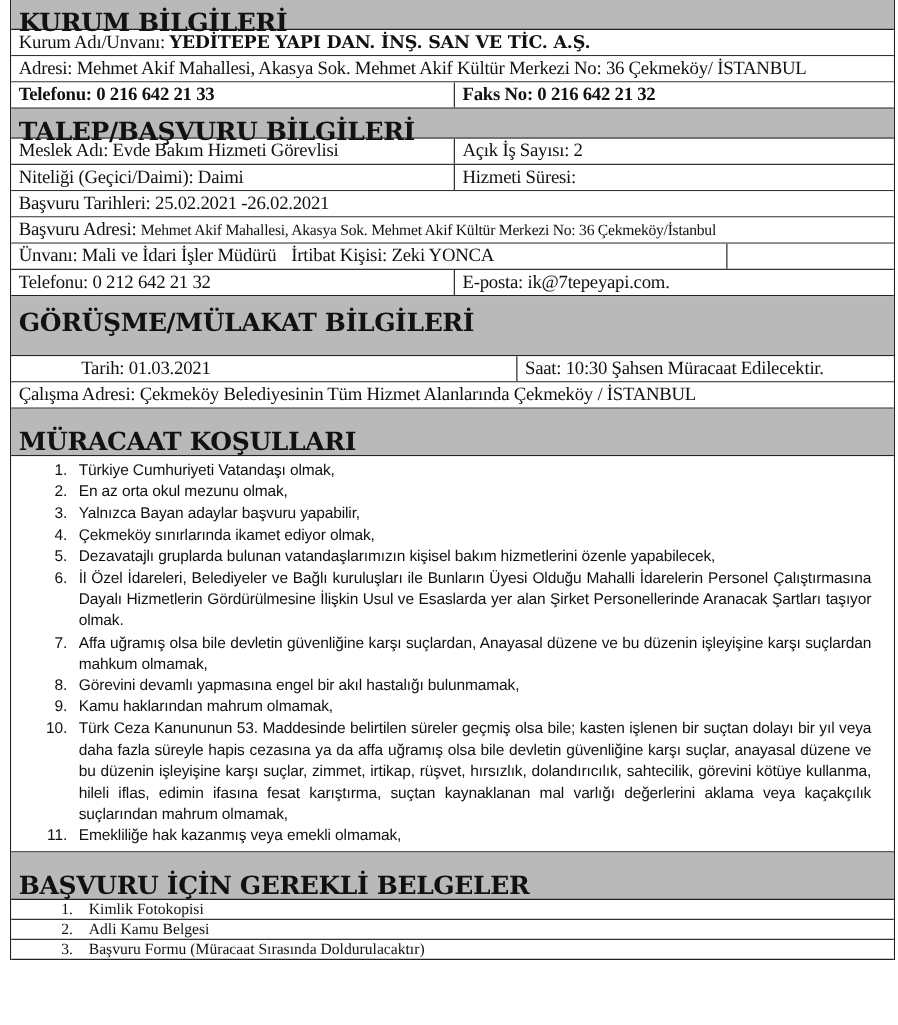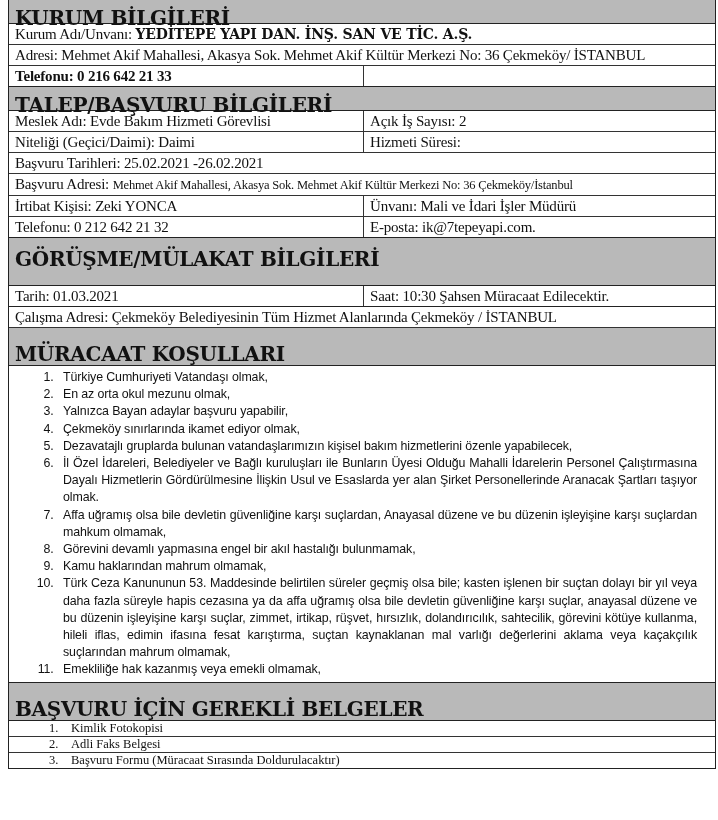--- a/index.html
+++ b/index.html
@@ -52,50 +52,51 @@
   <div class="row">
     <div class="cell full">
       <span>Kurum Adı/Unvanı: </span><span class="bold">YEDİTEPE YAPI DAN. İNŞ. SAN VE TİC. A.Ş.</span>
     </div>
   </div>
   <div class="row">
     <div class="cell full">Adresi: Mehmet Akif Mahallesi, Akasya Sok. Mehmet Akif Kültür Merkezi No: 36   Çekmeköy/ İSTANBUL</div>
   </div>
   <div class="row" style="border-bottom:1.5px solid #222;font-weight:bold;">
     <div class="cell left">Telefonu: 0 216 642 21 33</div>
+    <div class="cell">Faks No: 0 216 642 21 32</div>
   </div>
 
   <div class="hdr">TALEP/BAŞVURU BİLGİLERİ</div>
   <div class="row">
     <div class="cell left">Meslek Adı: Evde Bakım Hizmeti Görevlisi</div>
     <div class="cell">Açık İş Sayısı: 2</div>
   </div>
   <div class="row">
     <div class="cell left">Niteliği (Geçici/Daimi): Daimi</div>
     <div class="cell">Hizmeti Süresi:</div>
   </div>
   <div class="row">
     <div class="cell full">Başvuru Tarihleri: 25.02.2021 -26.02.2021</div>
   </div>
   <div class="row">
     <div class="cell full">
       <span>Başvuru Adresi: </span><span class="small">Mehmet Akif Mahallesi, Akasya Sok. Mehmet Akif Kültür Merkezi No: 36  Çekmeköy/İstanbul</span>
     </div>
   </div>
   <div class="row">
+    <div class="cell">Ünvanı: Mali ve İdari İşler Müdürü</div>
     <div class="cell left">İrtibat Kişisi: Zeki YONCA</div>
-    <div class="cell">Ünvanı: Mali ve İdari İşler Müdürü</div>
   </div>
   <div class="row" style="border-bottom:1.5px solid #222;">
     <div class="cell left">Telefonu: 0 212 642 21 32</div>
     <div class="cell">E-posta: ik@7tepeyapi.com.</div>
   </div>
 
   <div class="hdr tall">GÖRÜŞME/MÜLAKAT BİLGİLERİ</div>
-  <div class="row" style="border-bottom:1.5px solid #222;">
+  <div class="row" style="border-bottom:1.5px solid #222;justify-content:center;">
     <div class="cell left">Tarih: 01.03.2021</div>
     <div class="cell">Saat: 10:30 Şahsen Müracaat Edilecektir.</div>
   </div>
 
   <div class="row">
     <div class="cell full">Çalışma Adresi: Çekmeköy Belediyesinin Tüm Hizmet Alanlarında Çekmeköy / İSTANBUL</div>
   </div>
 
   <div class="hdr taller">MÜRACAAT KOŞULLARI</div>
   <div class="list-box">
@@ -112,20 +113,20 @@
       <li>Türk Ceza Kanununun 53. Maddesinde belirtilen süreler geçmiş olsa bile; kasten işlenen bir suçtan dolayı bir yıl veya daha fazla süreyle hapis cezasına ya da affa uğramış olsa bile devletin güvenliğine karşı suçlar, anayasal düzene ve bu düzenin işleyişine karşı suçlar, zimmet, irtikap, rüşvet, hırsızlık, dolandırıcılık, sahtecilik, görevini kötüye kullanma, hileli iflas, edimin ifasına fesat karıştırma, suçtan kaynaklanan mal varlığı değerlerini aklama veya kaçakçılık suçlarından mahrum olmamak,</li>
       <li>Emekliliğe hak kazanmış veya emekli olmamak,</li>
     </ol>
   </div>
 
   <div class="hdr taller">BAŞVURU İÇİN GEREKLİ BELGELER</div>
   <div class="docrow">
     <span class="num">1.</span><span>Kimlik Fotokopisi</span>
   </div>
   <div class="docrow">
-    <span class="num">2.</span><span>Adli Faks Belgesi</span>
+    <span class="num">2.</span><span>Adli Kamu Belgesi</span>
   </div>
   <div class="docrow" style="border-bottom:1.5px solid #222;">
     <span class="num">3.</span><span>Başvuru Formu (Müracaat Sırasında Doldurulacaktır)</span>
   </div>
 
  </div>
 </div>
 
 </body></html>

